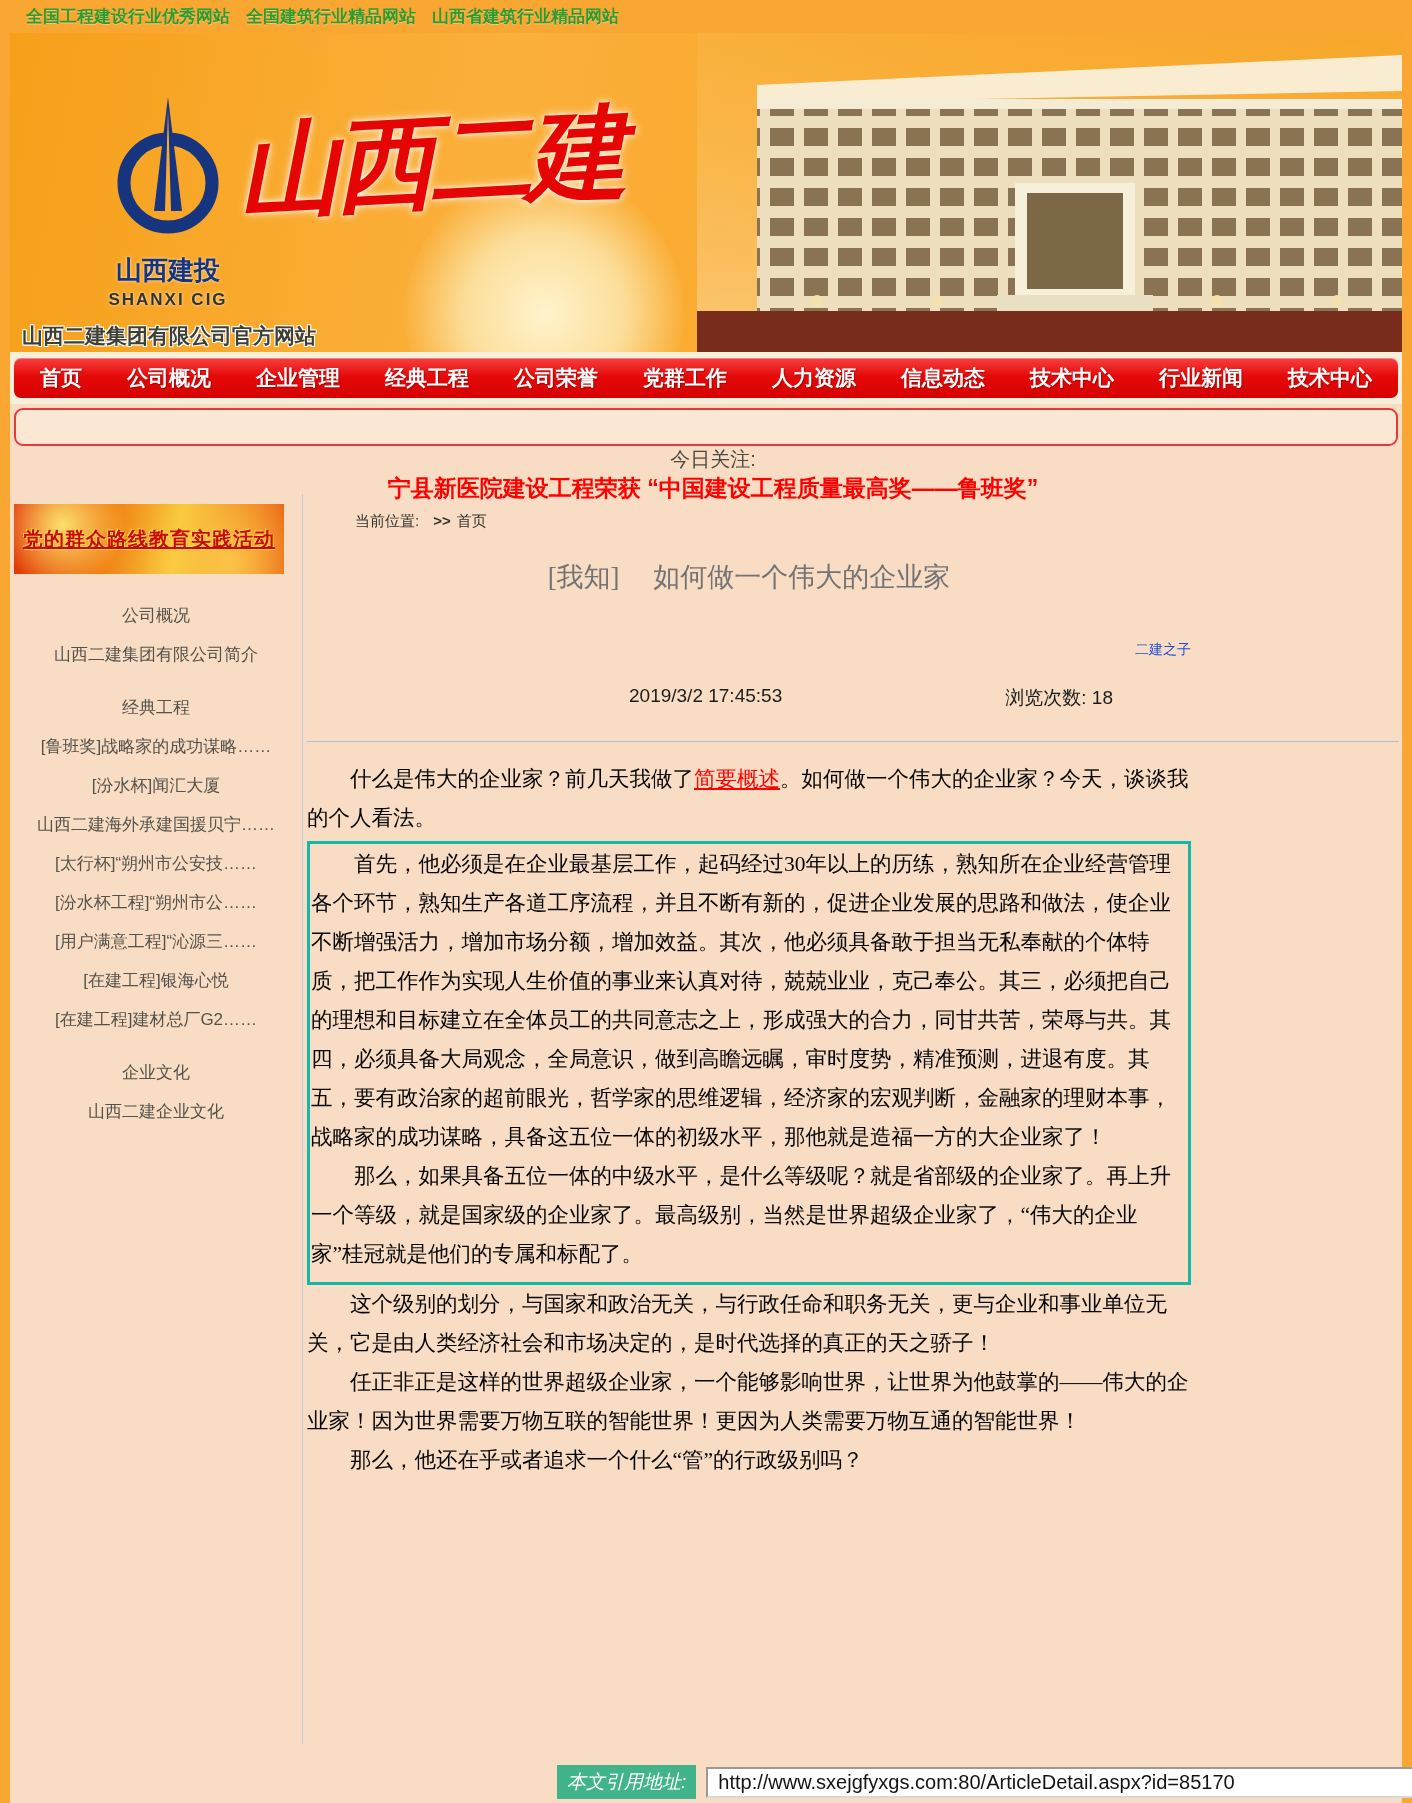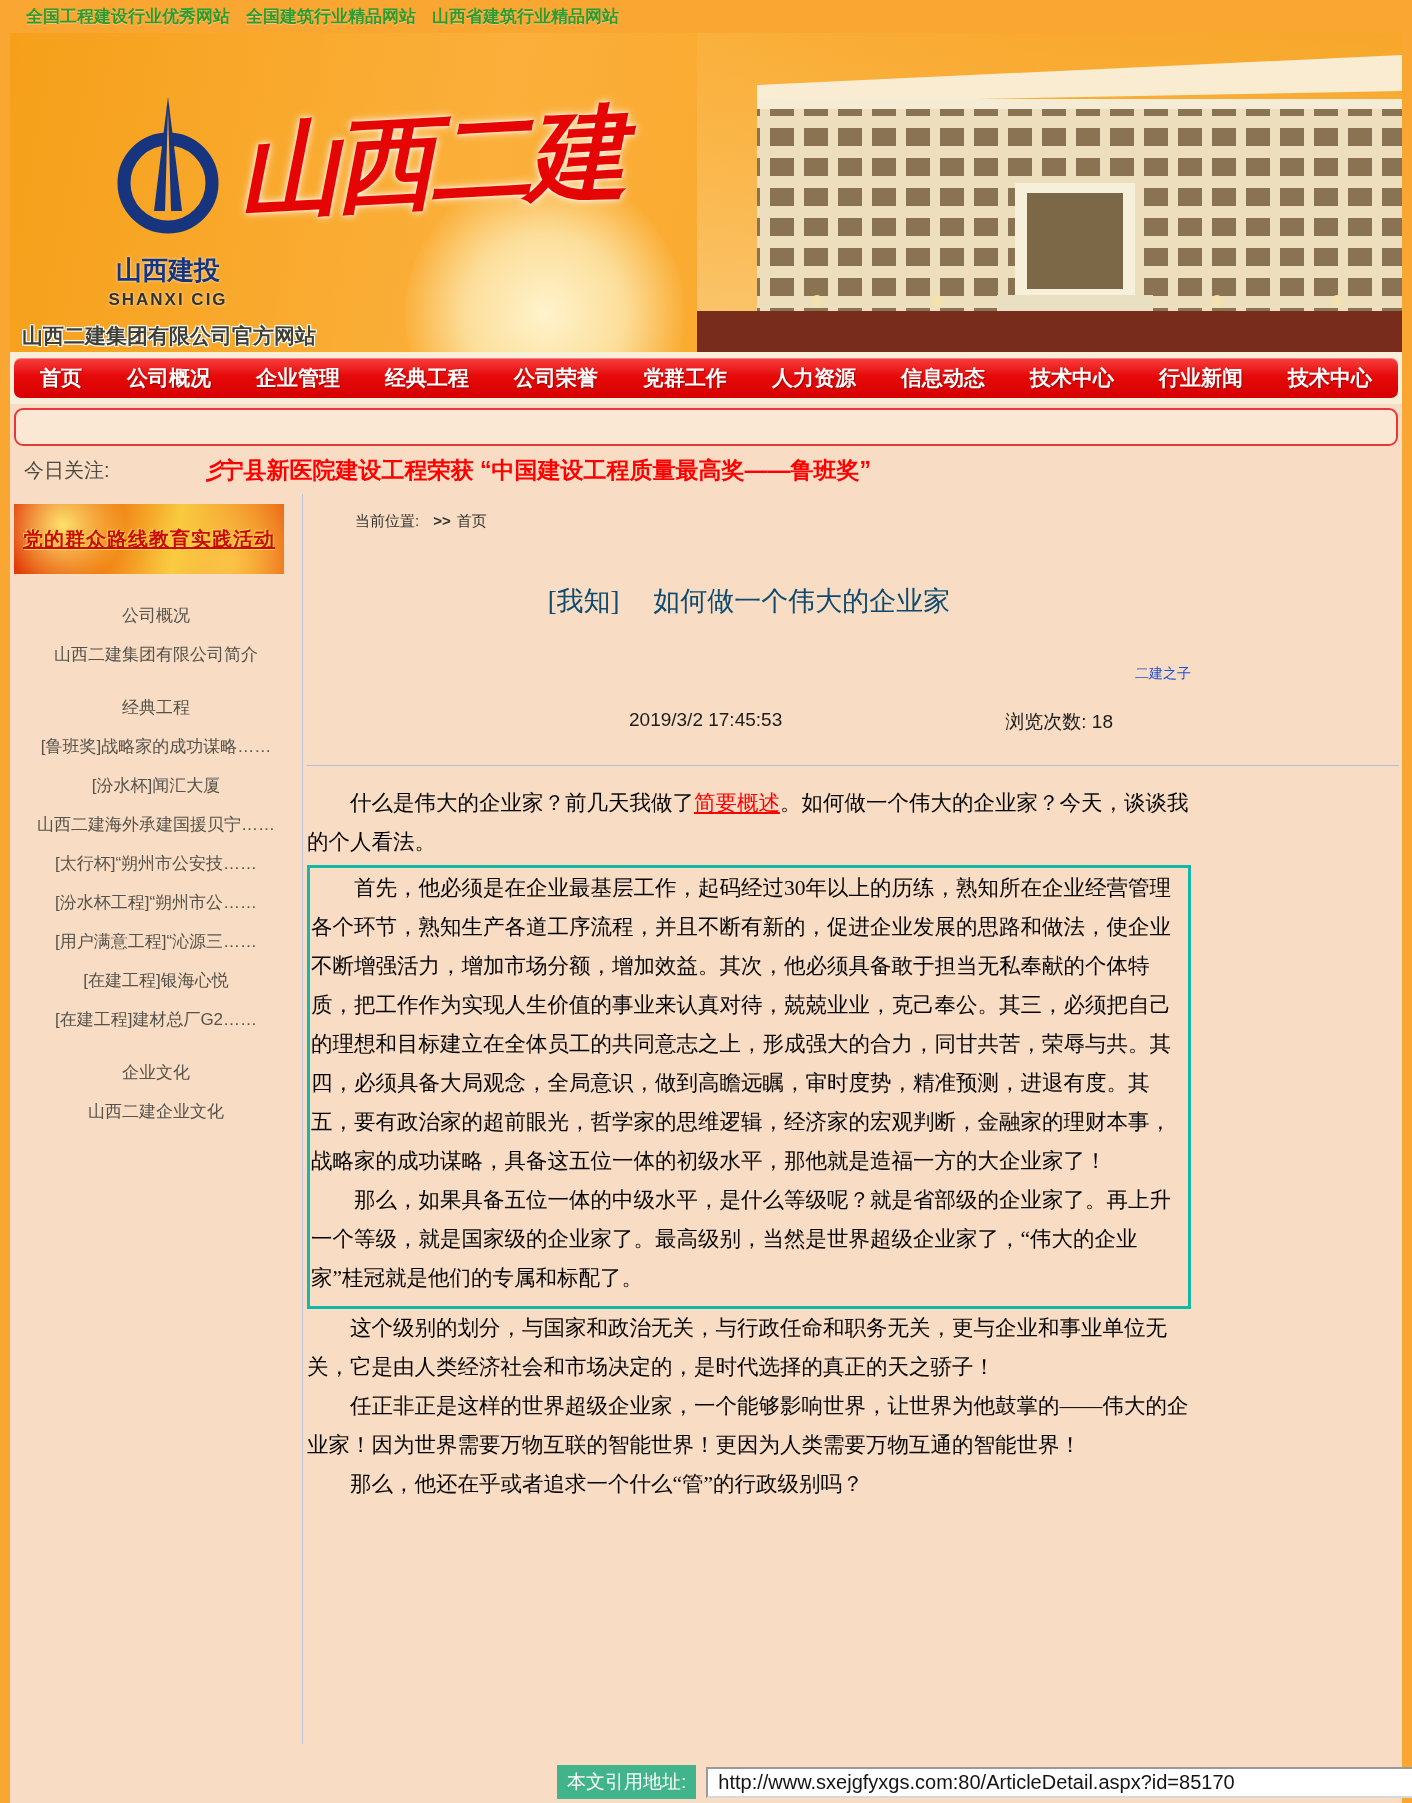--- a/index.html
+++ b/index.html
@@ -53,21 +53,21 @@
     height:40px; border-radius:7px; padding:0 26px;
     background:linear-gradient(#F74040 0%,#E60A0A 45%,#D60000 100%);
     display:flex; align-items:center; justify-content:space-between;
     box-shadow:inset 0 1px 0 rgba(255,255,255,.35);
   }
   .nav-item { color:#FFFFFF; font-size:21px; font-weight:bold; text-decoration:none; text-shadow:1px 1px 1px rgba(120,0,0,.6); cursor:pointer; }
 
   
   .content { height:1399px; position:relative; }
   .subbar { margin:4px 4px 0; height:38px; border:2px solid #E63939; border-radius:9px; background:#FBE8D4; }
-  .ticker { display:flex; align-items:center; height:48px; padding-left:14px; }
+  .ticker { display:flex; align-items:center; height:48px; padding-left:14px;flex-direction:column; }
   .ticker-label { font-size:20px; color:#4B4A42; }
   .ticker-partial { display:inline-block; width:15px; overflow:hidden; margin-left:96px; color:#FF0000; font-weight:bold; font-size:23px; white-space:nowrap; }
   .ticker-text { color:#FF0000; font-weight:bold; font-size:23px; text-decoration:none; white-space:nowrap; cursor:pointer; }
 
   .columns { display:flex; }
   .sidebar { width:292px; flex:0 0 292px; }
   .side-banner {
     display:flex; align-items:center; justify-content:center;
     margin:10px 18px 0 4px; height:70px; cursor:pointer;
     background:
@@ -84,39 +84,39 @@
   .side-heading { font-size:17px; color:#54524B; margin-bottom:4px; }
   .side-item { display:block; font-size:17px; color:#54524B; text-decoration:none; margin:16px 12px; cursor:pointer; }
 
   .main { flex:1; border-left:1px solid #BBC9DF; min-height:1250px; padding-left:4px; }
   .breadcrumb { margin:18px 0 0 48px; font-size:15px; color:#33322C; }
   .breadcrumb b { margin:0 6px 0 14px; }
   .breadcrumb a { color:#33322C; text-decoration:none; cursor:pointer; }
 
   .article { width:884px; }
   .article-title {
-    margin-top:52px; text-align:center;
+    margin-top:28px; text-align:center;
     font-family:"Liberation Serif", serif;
-    font-size:27px; color:#0c4a6e; font-weight:normal;
+    font-size:27px; color:#737373; font-weight:normal;
   }
   .article-author { margin-top:46px; text-align:right; font-size:14px; color:#1d4ed8; }
   .article-meta { margin-top:26px; display:flex; font-size:19px; color:#1C1C1C; }
   .meta-date { margin-left:322px; }
   .meta-views { margin-left:auto; margin-right:78px; }
   .rule { margin:30px 8px 0 0; border-top:1px solid #AEBFD8; width:1092px; }
 
   .article-body { font-family:"Liberation Serif", serif; font-size:21.5px; line-height:39px; color:#060606; }
   .article-body p { text-indent:2em; }
   .p-first { margin-top:18px; }
   .inline-link { color:#FF0000; text-decoration:underline; cursor:pointer; }
   .cyan-box { border:3px solid #14b8a6; margin-top:3px; padding:1px 5px 8px 1px; }
 
   
   .footer-row { position:absolute; left:557px; top:1765px; display:flex; align-items:center; }
-  .cite-label { background:#42B48C; color:#FFFFFF; font-size:19px; padding:4px 10px; white-space:nowrap; }
+  .cite-label { background:#42B48C; color:#FFFFFF; font-size:19px; padding:4px 10px; white-space:nowrap;font-style:italic; }
   .cite-url {
     margin-left:10px; width:718px; height:31px;
     background:#FFFFFF; border:2px solid #9A9A9A; border-right-color:#D8D8D8; border-bottom-color:#D8D8D8;
     font-family:"Liberation Sans", sans-serif; font-size:20px; color:#141414; padding:0 10px;
   }
 </style>
 </head>
 <body>
 
 <div class="topbar">

